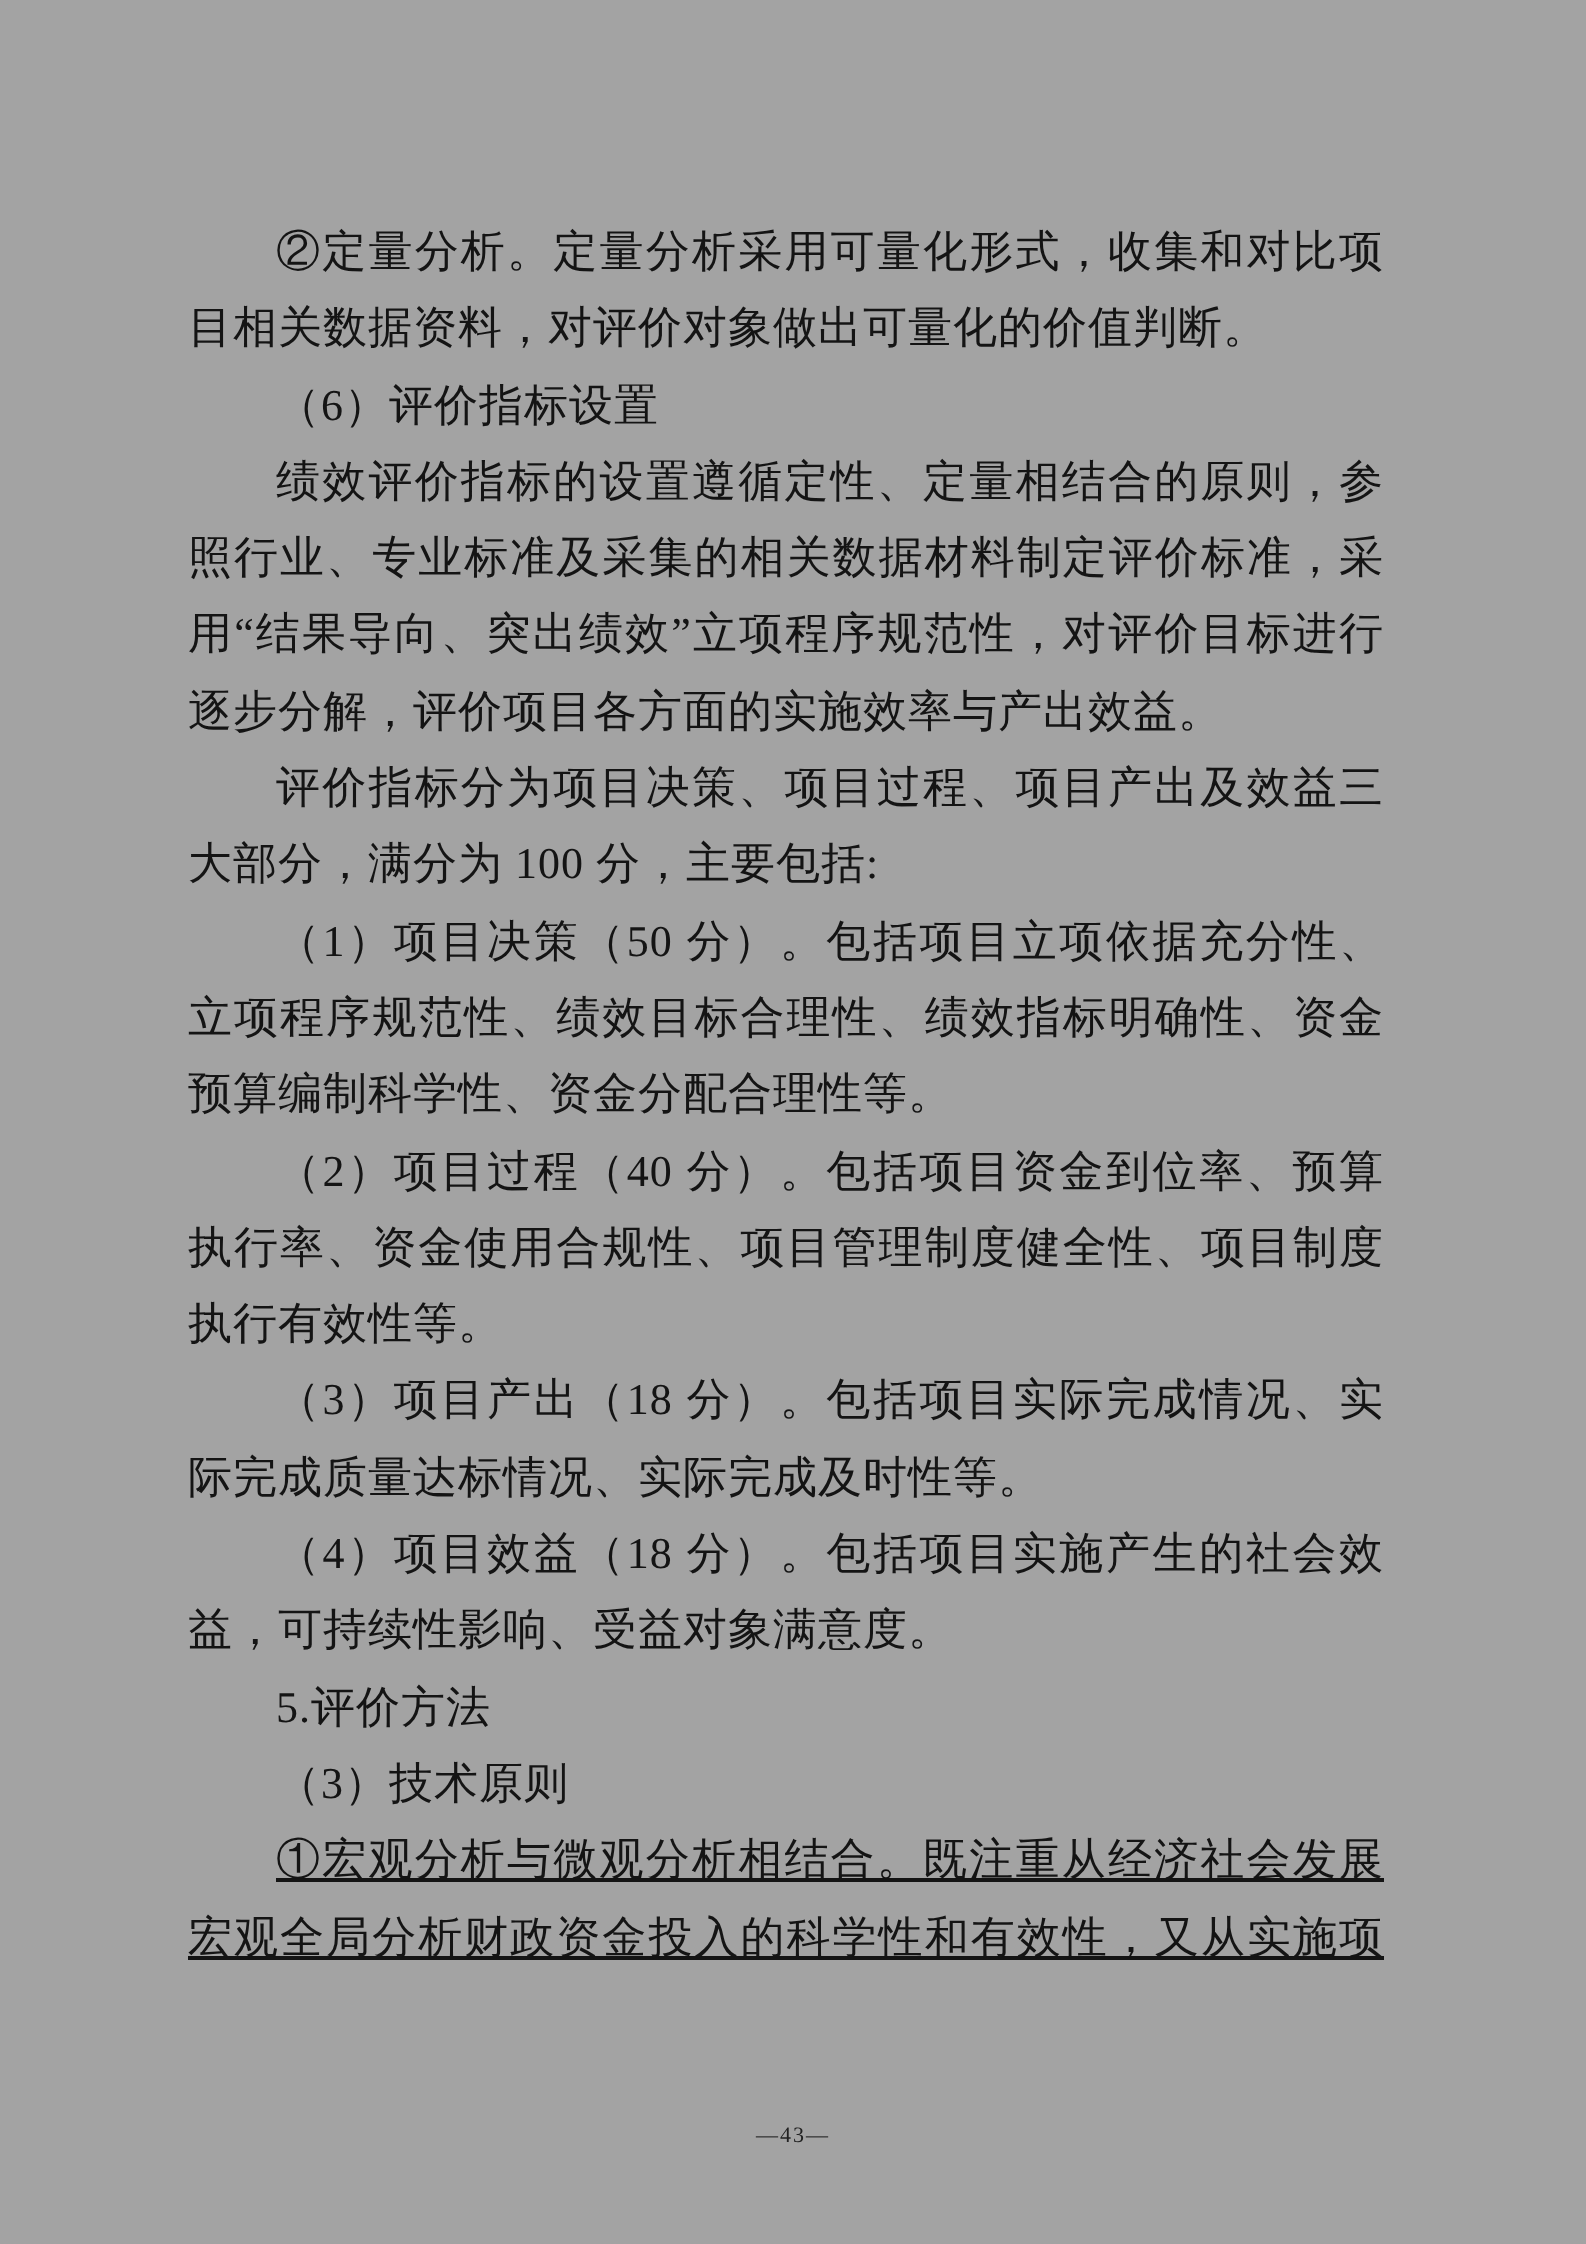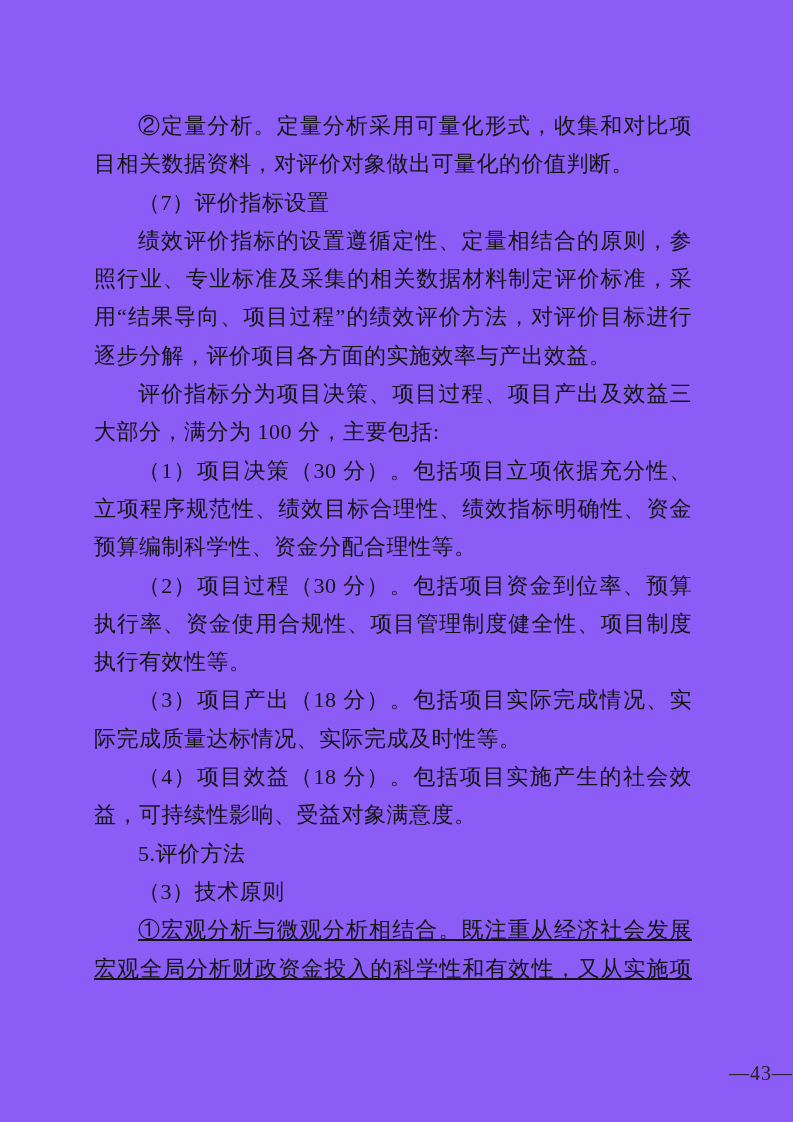--- a/index.html
+++ b/index.html
@@ -4,21 +4,21 @@
 <style>
   html, body {
     margin: 0;
     padding: 0;
     background: #ffffff;
   }
   .page {
     position: relative;
     width: 793px;
     height: 1122px;
-    background: #8b5cf6;
+    background: #a3a3a3;
     overflow: hidden;
     font-family: "Liberation Serif", "DejaVu Serif", serif;
     color: #141414;
     box-sizing: border-box;
   }
   .content {
     position: absolute;
     left: 94px;
     top: 107px;
     width: 598px;
@@ -35,37 +35,37 @@
   }
   .content p.fill-last {
     text-align-last: justify;
     text-decoration: underline;
   }
   .footer {
     position: absolute;
     left: 0;
     right: 0;
     top: 1062px;
-    text-align: right;
-    font-size: 20px;
+    text-align: center;
+    font-size: 11px;
     color: #222;
     letter-spacing: 1px;
   }
 </style>
 </head>
 <body>
 
 <div class="page">
   <div class="content">
     <p>②定量分析。定量分析采用可量化形式，收集和对比项目相关数据资料，对评价对象做出可量化的价值判断。</p>
-    <p>（7）评价指标设置</p>
-    <p>绩效评价指标的设置遵循定性、定量相结合的原则，参照行业、专业标准及采集的相关数据材料制定评价标准，采用“结果导向、项目过程”的绩效评价方法，对评价目标进行逐步分解，评价项目各方面的实施效率与产出效益。</p>
+    <p>（6）评价指标设置</p>
+    <p>绩效评价指标的设置遵循定性、定量相结合的原则，参照行业、专业标准及采集的相关数据材料制定评价标准，采用“结果导向、突出绩效”立项程序规范性，对评价目标进行逐步分解，评价项目各方面的实施效率与产出效益。</p>
     <p>评价指标分为项目决策、项目过程、项目产出及效益三大部分，满分为 100 分，主要包括:</p>
-    <p>（1）项目决策（30 分）。包括项目立项依据充分性、立项程序规范性、绩效目标合理性、绩效指标明确性、资金预算编制科学性、资金分配合理性等。</p>
-    <p>（2）项目过程（30 分）。包括项目资金到位率、预算执行率、资金使用合规性、项目管理制度健全性、项目制度执行有效性等。</p>
+    <p>（1）项目决策（50 分）。包括项目立项依据充分性、立项程序规范性、绩效目标合理性、绩效指标明确性、资金预算编制科学性、资金分配合理性等。</p>
+    <p>（2）项目过程（40 分）。包括项目资金到位率、预算执行率、资金使用合规性、项目管理制度健全性、项目制度执行有效性等。</p>
     <p>（3）项目产出（18 分）。包括项目实际完成情况、实际完成质量达标情况、实际完成及时性等。</p>
     <p>（4）项目效益（18 分）。包括项目实施产生的社会效益，可持续性影响、受益对象满意度。</p>
     <p>5.评价方法</p>
     <p>（3）技术原则</p>
     <p class="fill-last">①宏观分析与微观分析相结合。既注重从经济社会发展宏观全局分析财政资金投入的科学性和有效性，又从实施项</p>
   </div>
   <div class="footer">—43—</div>
 </div>
 
 </body></html>

